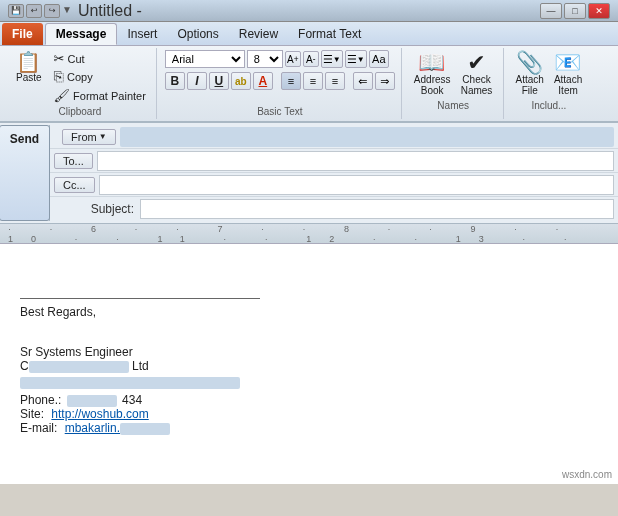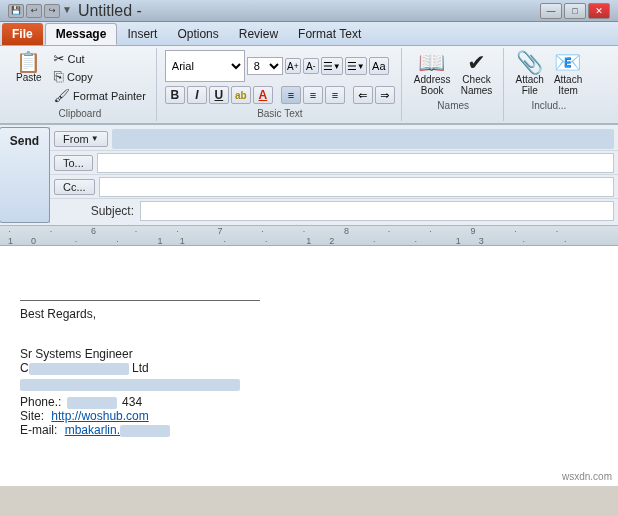--- a/index.html
+++ b/index.html
@@ -117,21 +117,21 @@
       font-size: 11px;
       color: #222;
       white-space: nowrap;
     }
     .ribbon-btn-small .btn-icon { font-size: 13px; }
 
     
     .font-row { display: flex; gap: 2px; align-items: center; margin-bottom: 2px; }
     .font-select {
       width: 80px;
-      height: 32px;
+      height: 18px;
       font-size: 11px;
       border: 1px solid #aab;
       background: white;
       padding: 0 2px;
     }
     .size-select {
       width: 36px;
       height: 18px;
       font-size: 11px;
       border: 1px solid #aab;
@@ -244,21 +244,21 @@
       font-size: 12px;
     }
     .from-btn {
       background: linear-gradient(to bottom, #f0f4f8, #dce4ec);
       border: 1px solid #aab;
       border-radius: 2px;
       padding: 1px 8px;
       font-size: 11px;
       cursor: pointer;
       color: #222;
-      margin-left: 4px;
+      margin-left: 12px;
       display: flex;
       align-items: center;
       gap: 2px;
     }
     .to-btn, .cc-btn {
       background: linear-gradient(to bottom, #f0f4f8, #dce4ec);
       border: 1px solid #aab;
       border-radius: 2px;
       padding: 1px 8px;
       font-size: 11px;

